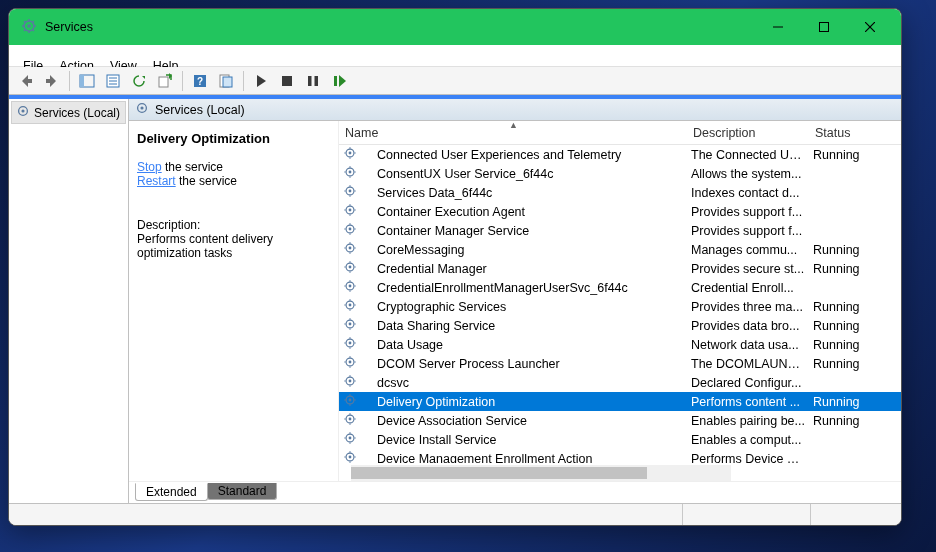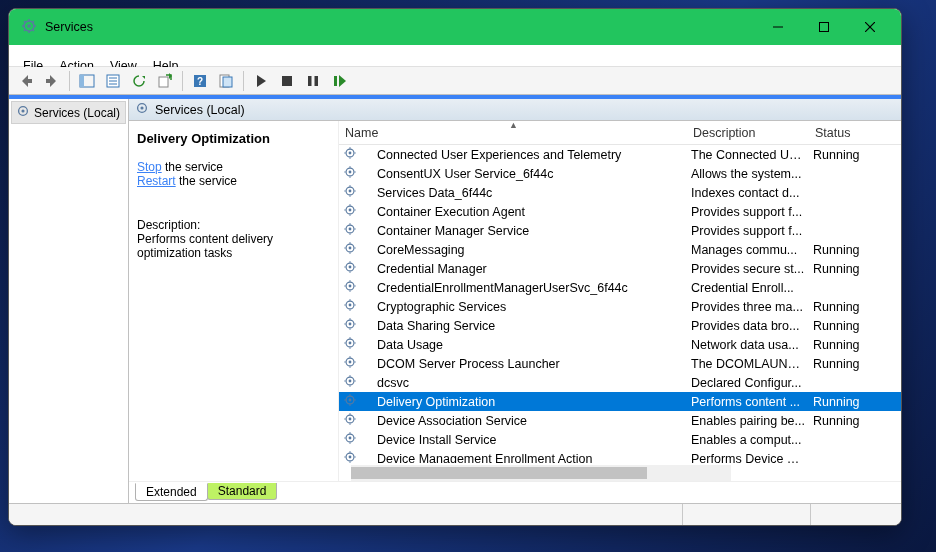--- a/index.html
+++ b/index.html
@@ -199,21 +199,21 @@
     align-items: center;
     padding-left: 6px;
     background: #fff;
     border-top: 1px solid #eee;
   }
   .tab {
     padding: 1px 10px;
     font-size: 12px;
     border: 1px solid #b0b0b0;
     border-top-width: 0;
-    background: #bef264;
+    background: #737373;
     border-radius: 0 0 3px 3px;
     margin-right: -1px;
     position: relative;
     top: -1px;
   }
   .tab.active {
     background: #fff;
     border-top: 1px solid #fff;
     z-index: 2;
   }

